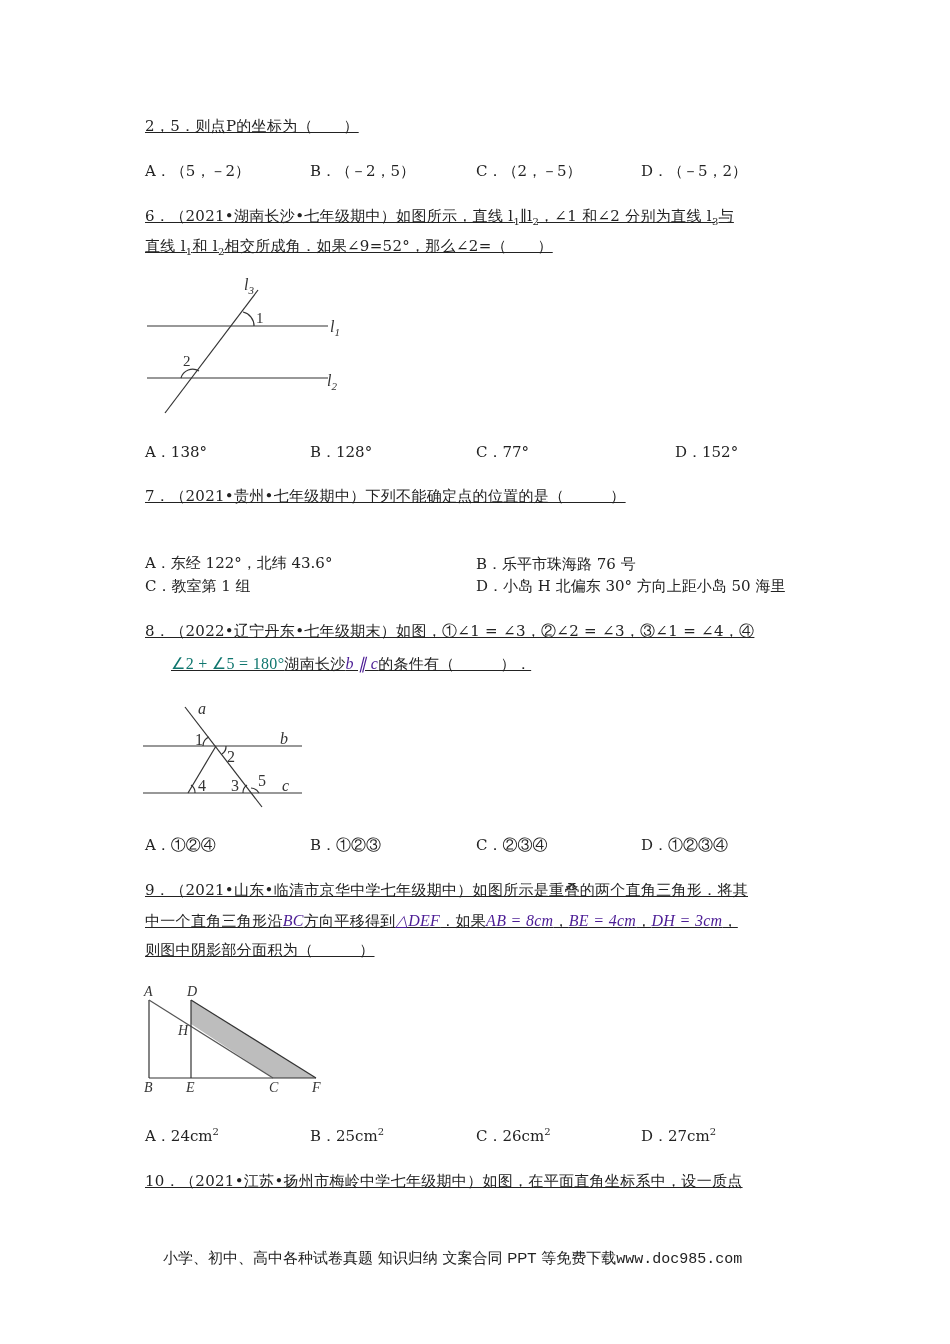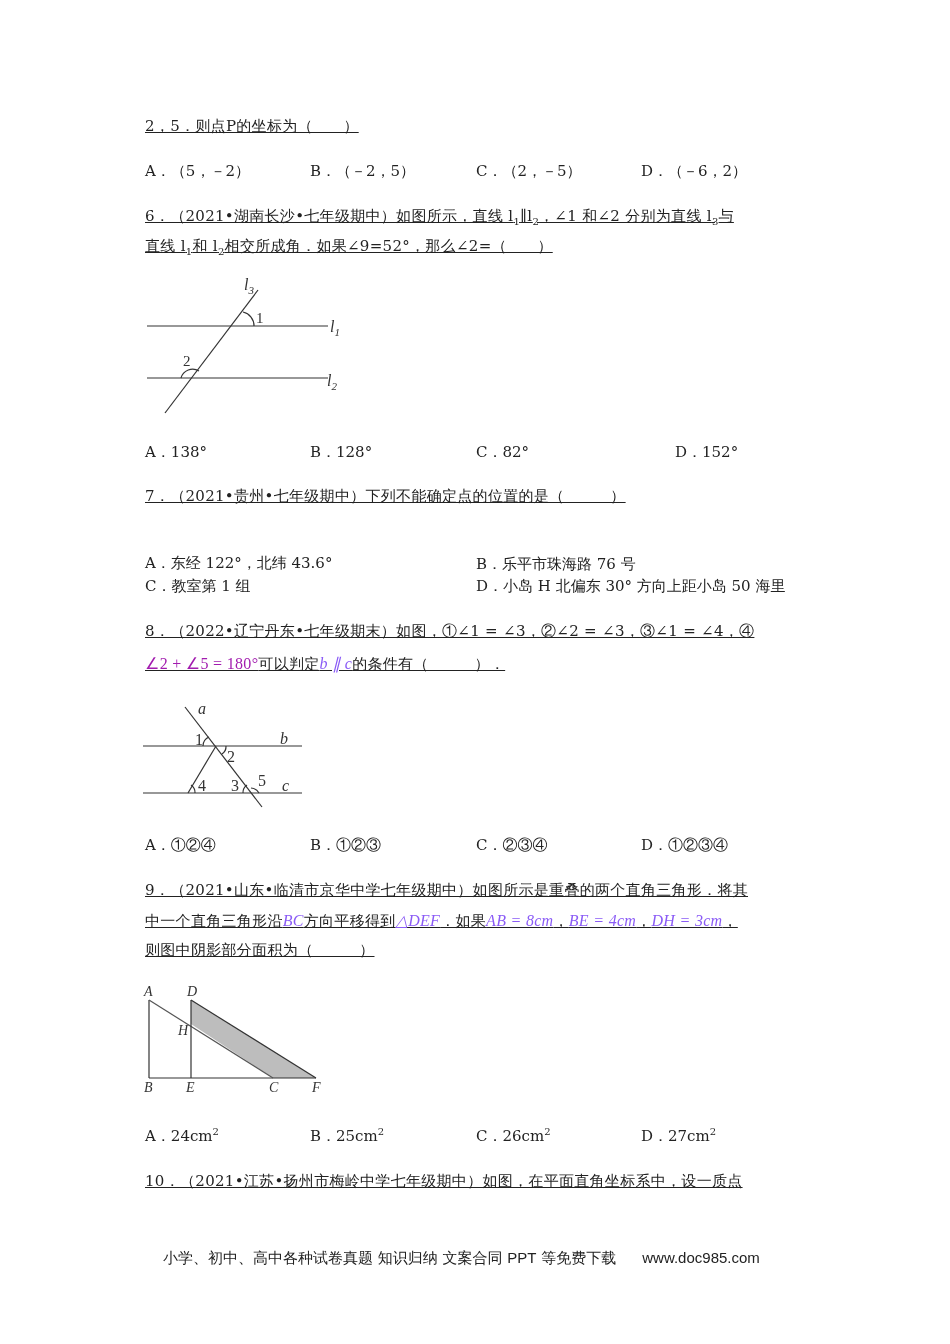--- a/index.html
+++ b/index.html
@@ -1,36 +1,36 @@
 <!DOCTYPE html>
 <html><head>
 <meta charset="utf-8">
 <style>
   html, body { margin: 0; padding: 0; background: #ffffff; }
   body { width: 950px; height: 1344px; position: relative; overflow: hidden;
          font-family: "DejaVu Serif", "Liberation Serif", serif; color: #222; }
   .line { position: absolute; left: 145px; font-size: 15px; white-space: nowrap; letter-spacing: 0.3px; text-decoration: underline; }
   .opt { position: absolute; font-size: 15px; white-space: nowrap; }
-  .math { font-family: "Liberation Serif", serif; font-style: italic; color: #8b5cf6; font-size: 16px; }
-  .mathn { font-family: "Liberation Serif", serif; color: #a21caf; font-size: 16px; }
+  .math { font-family: "Liberation Serif", serif; font-style: italic; color: #4c1d95; font-size: 16px; }
+  .mathn { font-family: "Liberation Serif", serif; color: #0f766e; font-size: 16px; margin-left: 26px; }
   sub { font-size: 10px; }
   sup { font-size: 10px; }
   svg.fig { position: absolute; }
   .footer { position: absolute; top: 1249px; left: 163px; font-size: 15px; white-space: nowrap; color: #222; }
-  .footer .url { font-family: Liberation Sans, sans-serif; margin-left: 26px; }
+  .footer .url { font-family: Liberation Mono, monospace; }
   .footer .ppt { font-family: "Liberation Sans", sans-serif; }
 </style>
 </head>
 <body>
 
 <div class="line" style="top:117px">2，5．则点P的坐标为（　　）</div>
 <div class="opt" style="top:162px;left:145px">A．（5，－2）</div>
 <div class="opt" style="top:162px;left:310px">B．（－2，5）</div>
 <div class="opt" style="top:162px;left:476px">C．（2，－5）</div>
-<div class="opt" style="top:162px;left:641px">D．（－6，2）</div>
+<div class="opt" style="top:162px;left:641px">D．（－5，2）</div>
 
 <div class="line" style="top:207px">
   <span>6．（2021•湖南长沙•七年级期中）如图所示，直线 l</span><sub>1</sub><span>∥l</span><sub>2</sub><span>，∠1 和∠2 分别为直线 l</span><sub>3</sub><span>与</span>
 </div>
 <div class="line" style="top:237px">
   <span>直线 l</span><sub>1</sub><span>和 l</span><sub>2</sub><span>相交所成角．如果∠9=52°，那么∠2=（　　）</span>
 </div>
 
 <svg class="fig" style="left:140px;top:270px" width="220" height="150" viewBox="0 0 220 150">
   <g stroke="#333" stroke-width="1.2" fill="none">
@@ -44,32 +44,32 @@
     <text x="104" y="20" font-size="16" font-style="italic"><tspan>l</tspan><tspan font-size="11" dy="4">3</tspan></text>
     <text x="116" y="53" font-size="15">1</text>
     <text x="190" y="62" font-size="16" font-style="italic"><tspan>l</tspan><tspan font-size="11" dy="4">1</tspan></text>
     <text x="43" y="96" font-size="15">2</text>
     <text x="187" y="116" font-size="16" font-style="italic"><tspan>l</tspan><tspan font-size="11" dy="4">2</tspan></text>
   </g>
 </svg>
 
 <div class="opt" style="top:443px;left:145px">A．138°</div>
 <div class="opt" style="top:443px;left:310px">B．128°</div>
-<div class="opt" style="top:443px;left:476px">C．82°</div>
+<div class="opt" style="top:443px;left:476px">C．77°</div>
 <div class="opt" style="top:443px;left:675px">D．152°</div>
 
 <div class="line" style="top:487px">7．（2021•贵州•七年级期中）下列不能确定点的位置的是（　　　）</div>
 <div class="opt" style="top:554px;left:145px">A．东经 122°，北纬 43.6°</div>
 <div class="opt" style="top:555px;left:476px">B．乐平市珠海路 76 号</div>
 <div class="opt" style="top:577px;left:145px">C．教室第 1 组</div>
 <div class="opt" style="top:577px;left:476px">D．小岛 H 北偏东 30° 方向上距小岛 50 海里</div>
 
 <div class="line" style="top:622px">8．（2022•辽宁丹东•七年级期末）如图，①∠1 = ∠3，②∠2 = ∠3，③∠1 = ∠4，④</div>
 <div class="line" style="top:654px">
-  <span class="mathn">∠2 + ∠5 = 180°</span><span>可以判定</span><span class="math">b ∥ c</span><span>的条件有（　　　）．</span>
+  <span class="mathn">∠2 + ∠5 = 180°</span><span>湖南长沙</span><span class="math">b ∥ c</span><span>的条件有（　　　）．</span>
 </div>
 
 <svg class="fig" style="left:140px;top:695px" width="170" height="115" viewBox="0 0 170 115">
   <g stroke="#333" stroke-width="1.2" fill="none">
     <line x1="3" y1="51" x2="162" y2="51"></line>
     <line x1="3" y1="98" x2="162" y2="98"></line>
     <line x1="45" y1="12" x2="122" y2="112"></line>
     <line x1="48" y1="98" x2="76" y2="51"></line>
     <path d="M63 51 A10 10 0 0 1 69 42"></path>
     <path d="M82 59 A9 9 0 0 0 86 51"></path>

